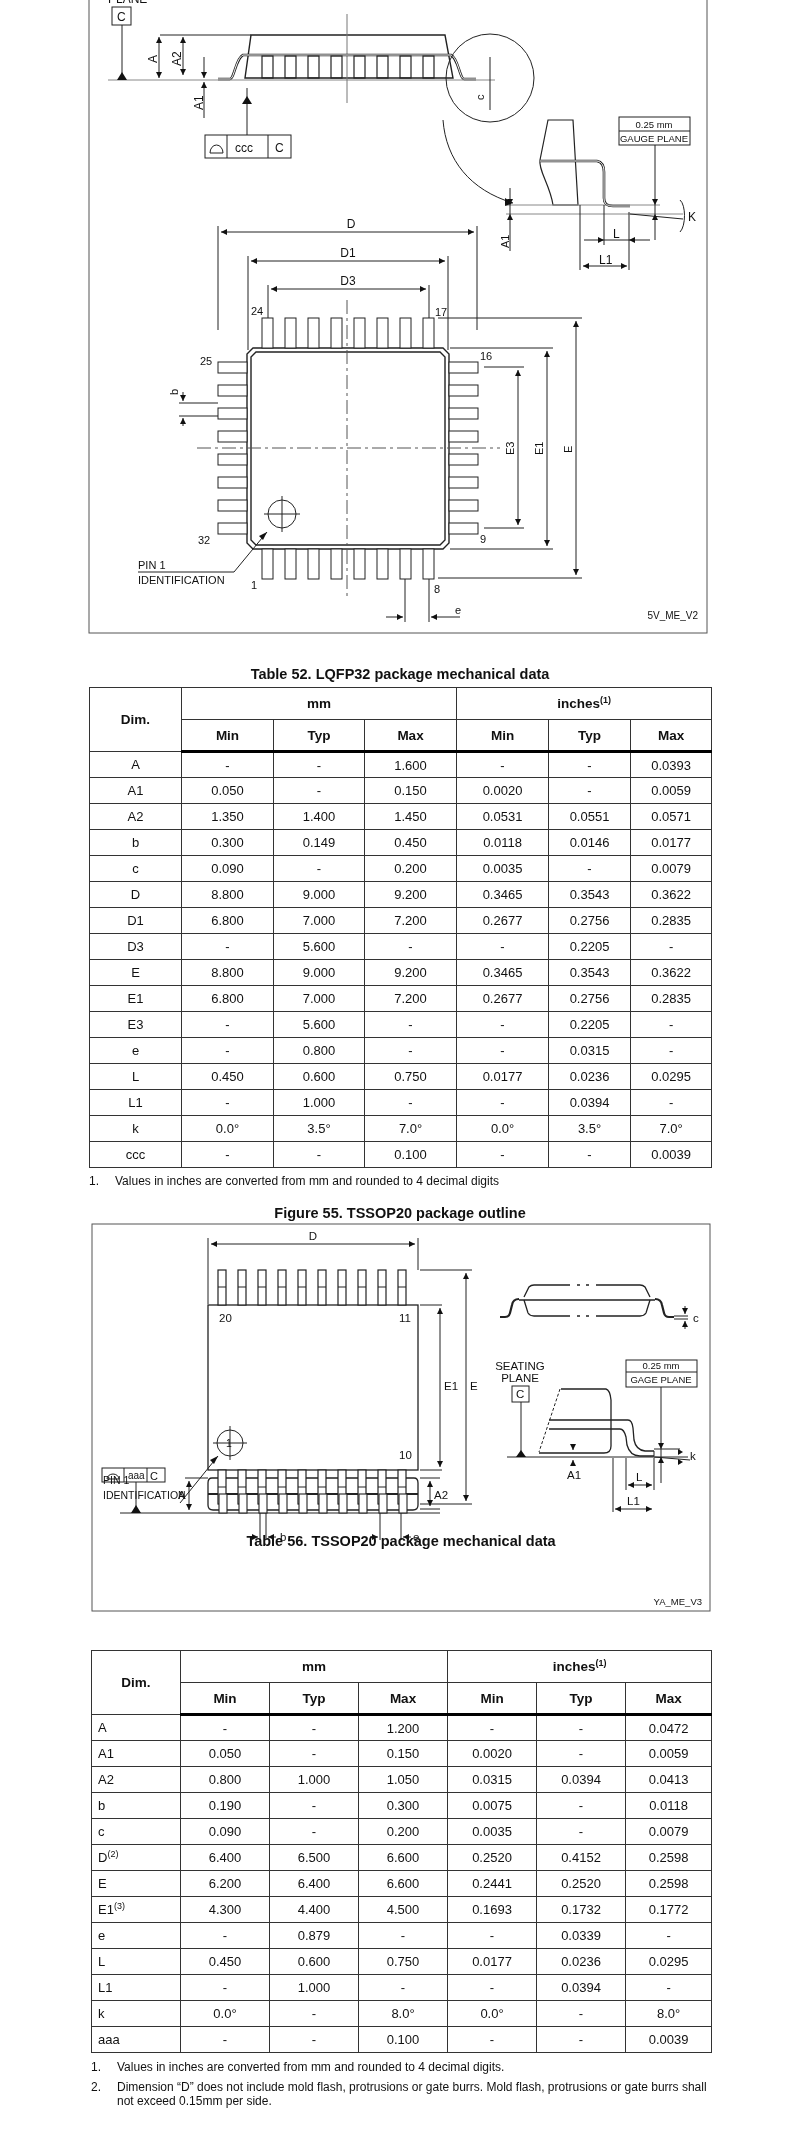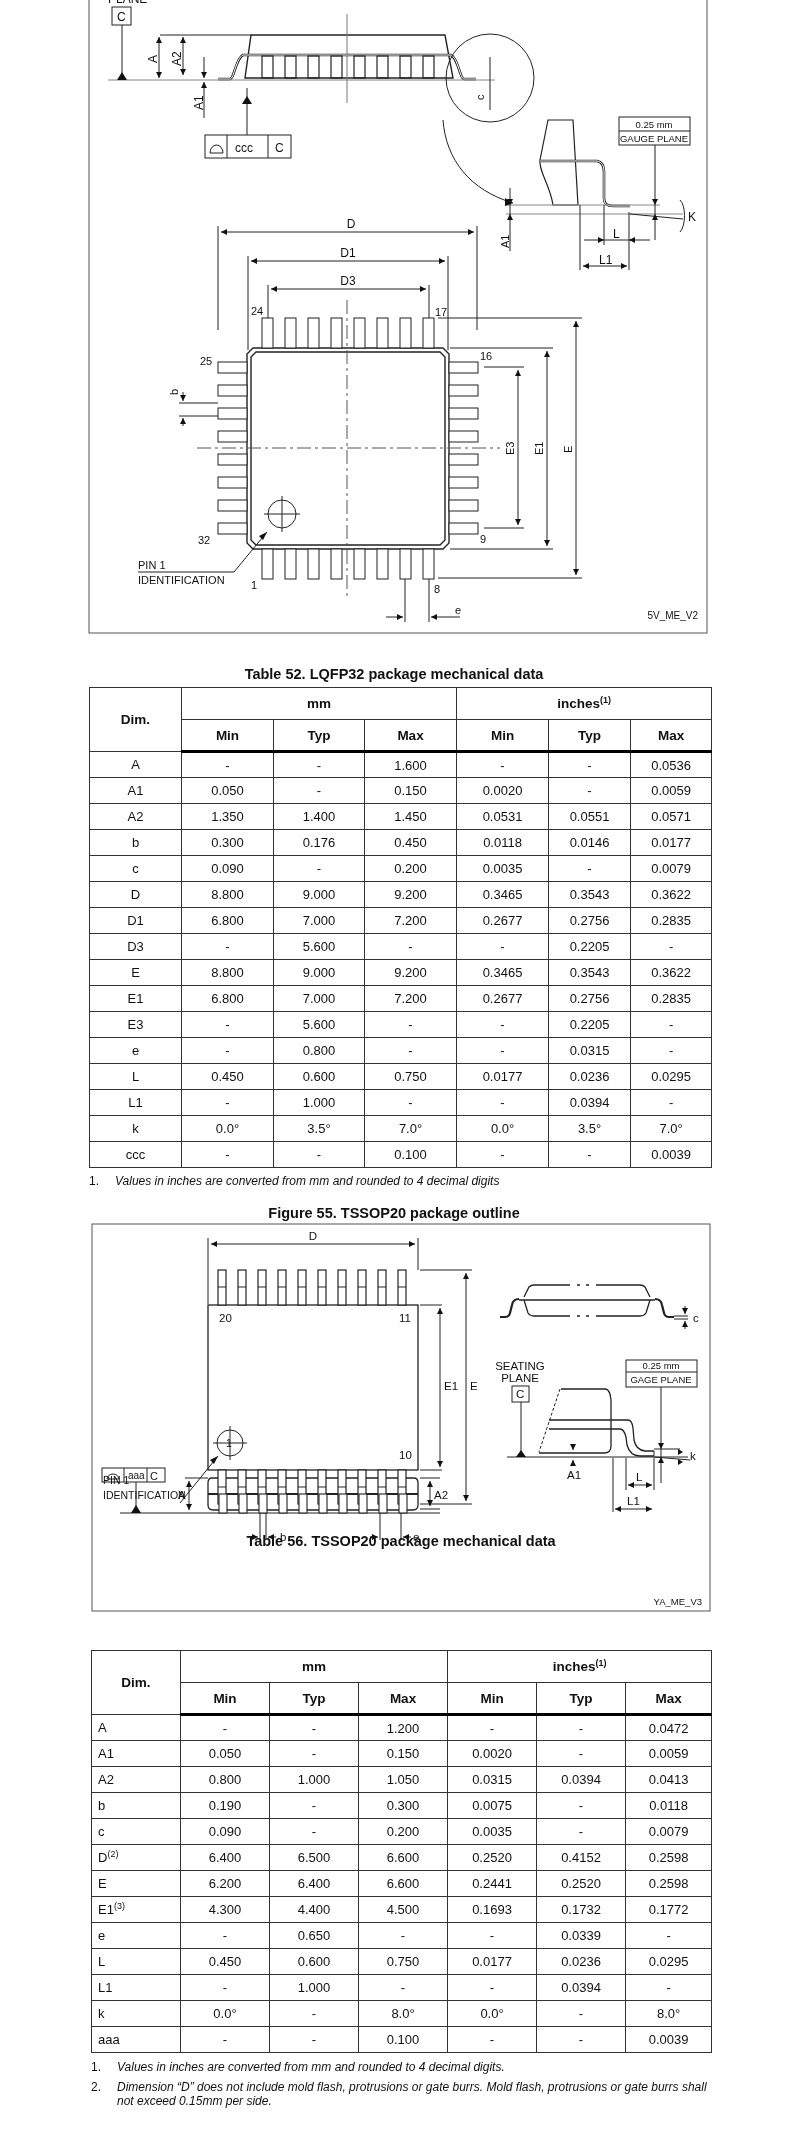--- a/index.html
+++ b/index.html
@@ -1,33 +1,33 @@
 <!DOCTYPE html>
 <html><head>
 <meta charset="utf-8">
 <style>
   html, body { margin:0; padding:0; background:#ffffff; }
   body { width:790px; height:2155px; position:relative; overflow:hidden;
          font-family:"Liberation Sans", sans-serif; color:#111; }
   .abs { position:absolute; }
   svg text { font-family:"Liberation Sans", sans-serif; fill:#111; }
-  .caption { position:absolute; left:83px; width:622px; text-align:center;
+  .caption { position:absolute; left:89px; width:622px; text-align:center;
              font-weight:bold; font-size:14.5px; }
   .caption sup, th sup, td sup { font-size:9px; vertical-align:super; line-height:0; }
   table.mech { position:absolute; border-collapse:collapse; table-layout:fixed;
                font-size:13px; }
   table.mech th, table.mech td { border:1px solid #333; text-align:center;
                padding:0; overflow:hidden; white-space:nowrap; }
   table.mech th { font-weight:bold; font-size:13.5px; }
   table.mech tr.hdr2 th { border-bottom:3px solid #000; }
   table.left-dim td.dim { text-align:left; padding-left:6px; }
   .notes { position:absolute; left:89px; width:620px; font-size:12px; line-height:14px; }
   .note { display:flex; margin-bottom:6px; }
   .note .num { width:26px; flex:none; }
-  .note .txt { flex:1;font-style:italic; }
+  .note .txt { flex:1; }
 </style>
 </head>
 <body>
 
 <svg class="abs" style="left:0;top:0" width="790" height="640" viewBox="0 0 790 640">
   <g stroke="#222" fill="none" stroke-width="1">
 
     <rect x="89" y="-5" width="618" height="638" stroke="#555"></rect>
 
     <rect x="112" y="7" width="19" height="18"></rect>
@@ -272,21 +272,21 @@
     </tr>
   </thead>
   <tbody>
       <tr style="height: 26px;">
         <td class="dim"><span>A</span><sup></sup></td>
         <td>-</td>
         <td>-</td>
         <td>1.600</td>
         <td>-</td>
         <td>-</td>
-        <td>0.0536</td>
+        <td>0.0393</td>
       </tr>
       <tr style="height: 26px;">
         <td class="dim"><span>A1</span><sup></sup></td>
         <td>0.050</td>
         <td>-</td>
         <td>0.150</td>
         <td>0.0020</td>
         <td>-</td>
         <td>0.0059</td>
       </tr>
@@ -295,21 +295,21 @@
         <td>1.350</td>
         <td>1.400</td>
         <td>1.450</td>
         <td>0.0531</td>
         <td>0.0551</td>
         <td>0.0571</td>
       </tr>
       <tr style="height: 26px;">
         <td class="dim"><span>b</span><sup></sup></td>
         <td>0.300</td>
-        <td>0.176</td>
+        <td>0.149</td>
         <td>0.450</td>
         <td>0.0118</td>
         <td>0.0146</td>
         <td>0.0177</td>
       </tr>
       <tr style="height: 26px;">
         <td class="dim"><span>c</span><sup></sup></td>
         <td>0.090</td>
         <td>-</td>
         <td>0.200</td>
@@ -704,21 +704,21 @@
         <td>4.300</td>
         <td>4.400</td>
         <td>4.500</td>
         <td>0.1693</td>
         <td>0.1732</td>
         <td>0.1772</td>
       </tr>
       <tr style="height: 26px;">
         <td class="dim"><span>e</span><sup></sup></td>
         <td>-</td>
-        <td>0.650</td>
+        <td>0.879</td>
         <td>-</td>
         <td>-</td>
         <td>0.0339</td>
         <td>-</td>
       </tr>
       <tr style="height: 26px;">
         <td class="dim"><span>L</span><sup></sup></td>
         <td>0.450</td>
         <td>0.600</td>
         <td>0.750</td>

